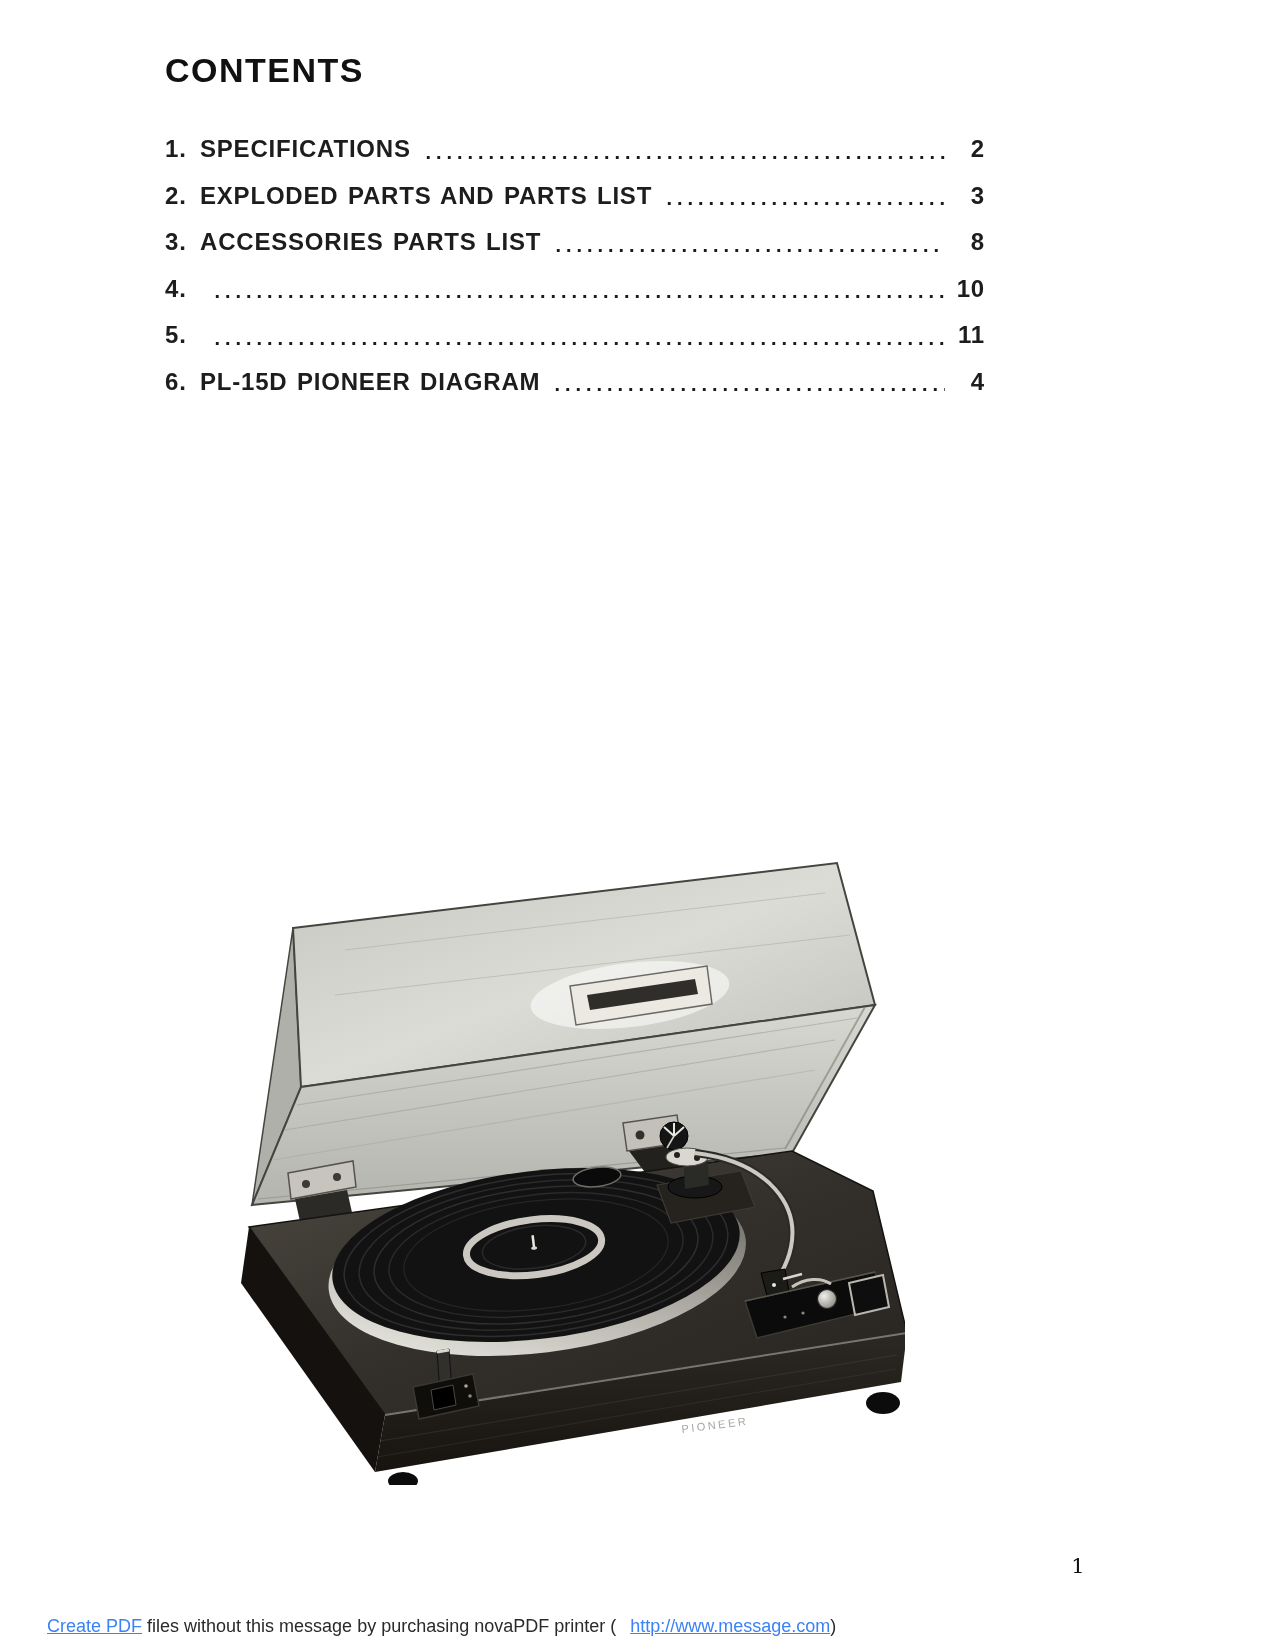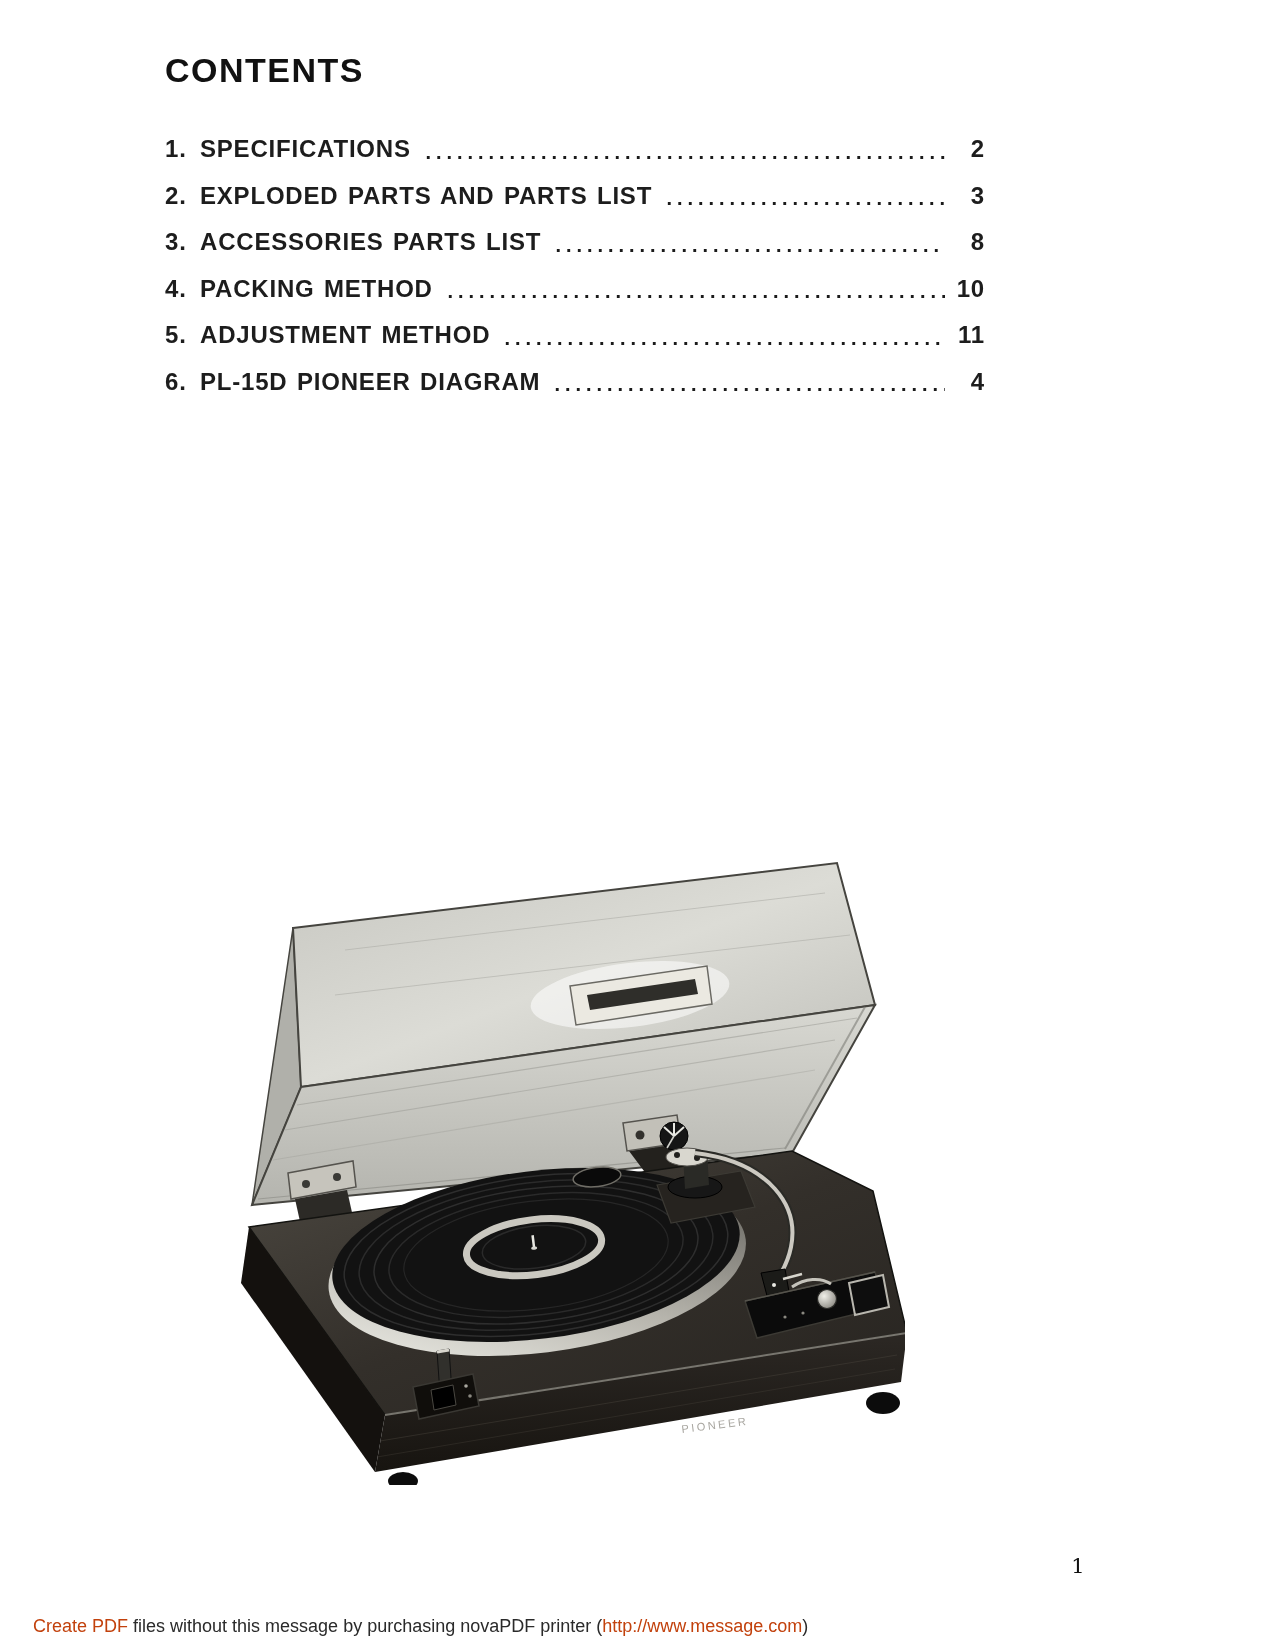--- a/index.html
+++ b/index.html
@@ -48,21 +48,21 @@
   .pagenum{
     position:absolute;left:1058px;top:1554px;width:40px;
     font-family:"DejaVu Serif",serif;
     font-size:21px;color:#111;text-align:center;
   }
   .footer{
     position:absolute;left:33px;top:1616px;
     font-size:18px;color:#2a2a2a;
     white-space:nowrap;
   }
-  .footer a{color:#c2410c;cursor:pointer;}
+  .footer a{color:#3b82f6;text-decoration:underline;cursor:pointer;margin-left:14px;}
 </style>
 </head>
 <body>
 
 <div class="page">
 
   <div class="title">CONTENTS</div>
 
   <div class="toc">
     <div class="toc-row">
@@ -78,27 +78,25 @@
       <span class="toc-page">3</span>
     </div>
     <div class="toc-row">
       <span class="toc-num">3.</span>
       <span class="toc-label">ACCESSORIES PARTS LIST</span>
       <span class="toc-leader"></span>
       <span class="toc-page">8</span>
     </div>
     <div class="toc-row">
       <span class="toc-num">4.</span>
-      <span class="toc-label">PACKING METHOD</span>
       <span class="toc-leader"></span>
       <span class="toc-page">10</span>
     </div>
     <div class="toc-row">
       <span class="toc-num">5.</span>
-      <span class="toc-label">ADJUSTMENT METHOD</span>
       <span class="toc-leader"></span>
       <span class="toc-page">11</span>
     </div>
     <div class="toc-row">
       <span class="toc-num">6.</span>
       <span class="toc-label">PL-15D PIONEER DIAGRAM</span>
       <span class="toc-leader"></span>
       <span class="toc-page">4</span>
     </div>
   </div>

